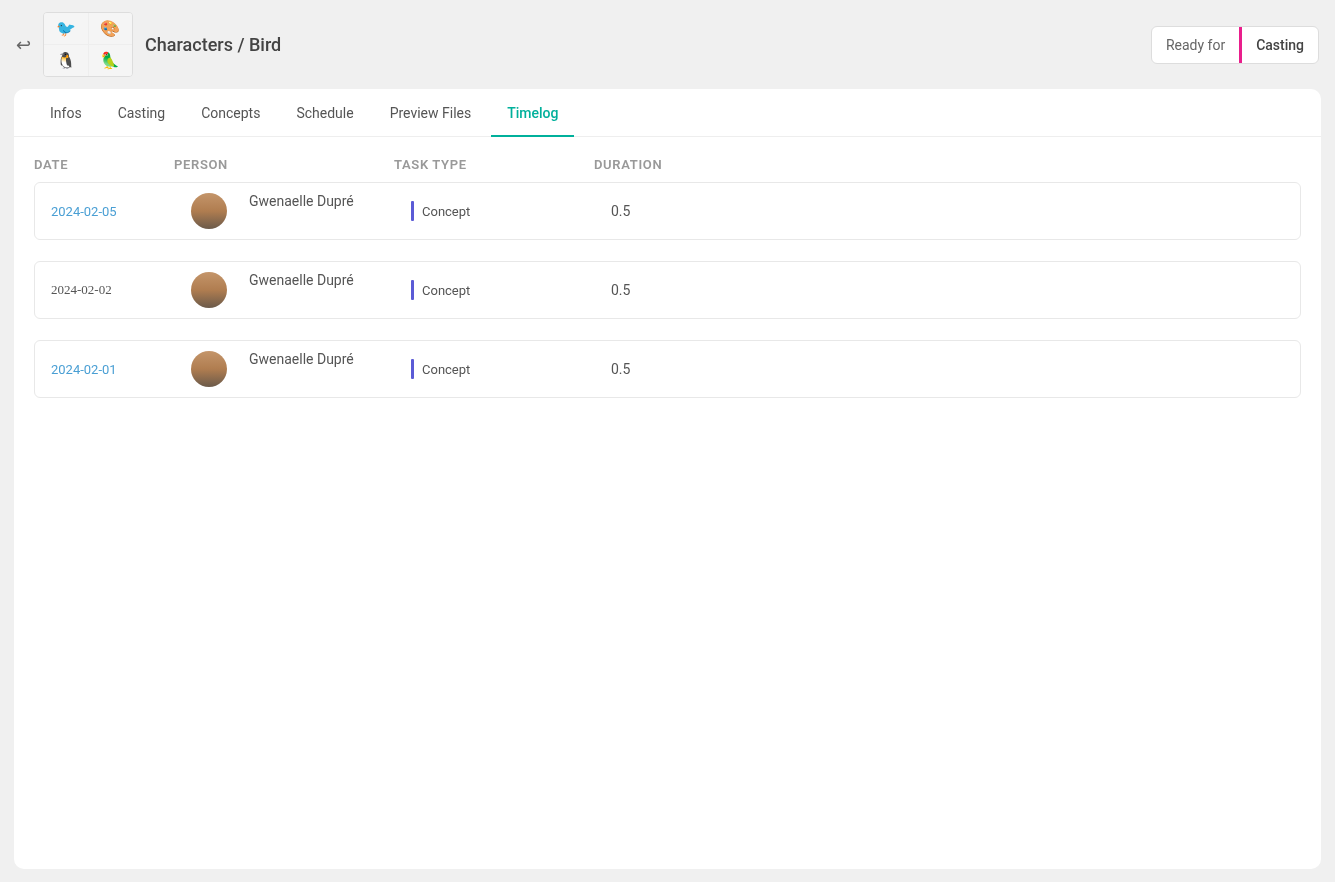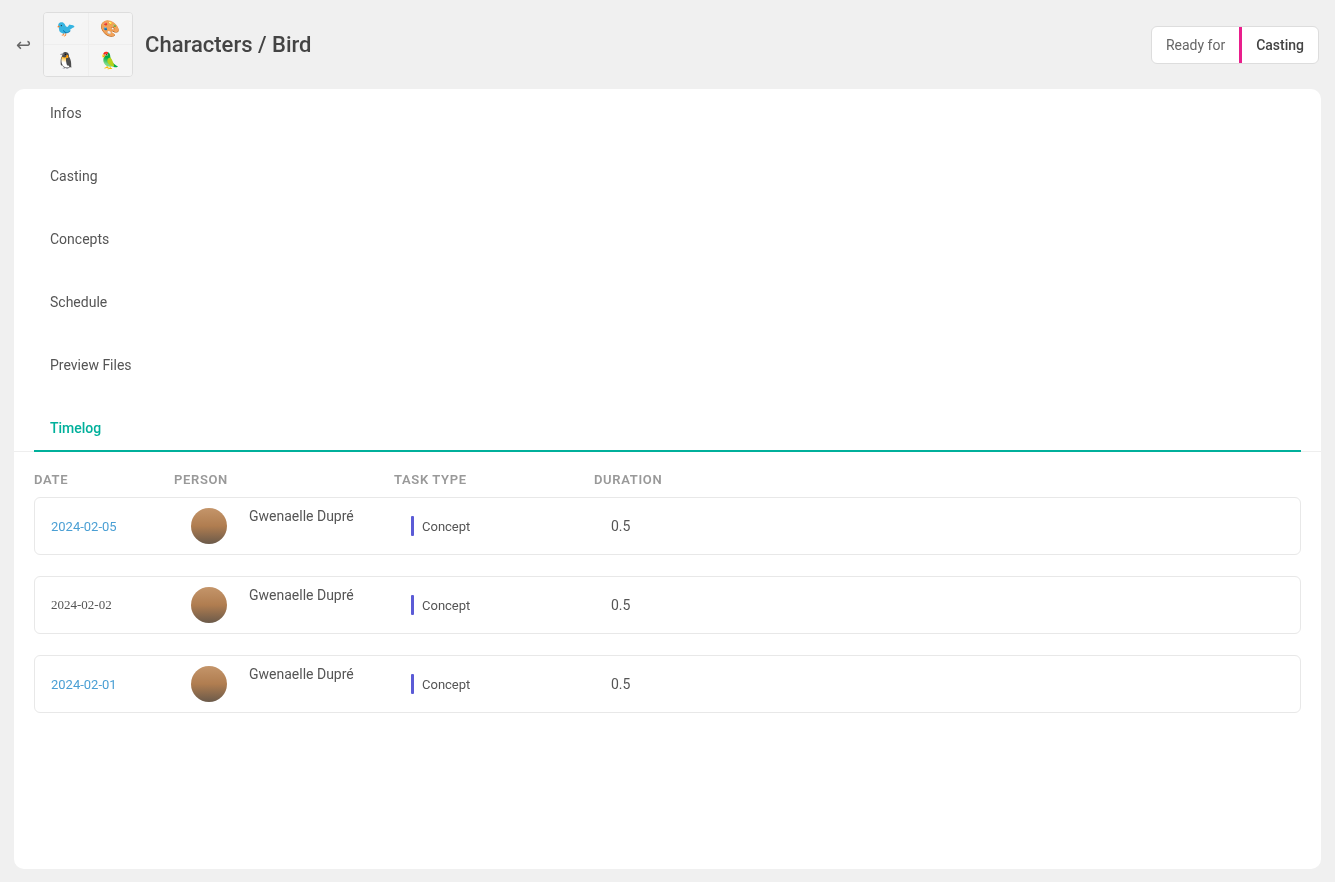--- a/index.html
+++ b/index.html
@@ -46,21 +46,21 @@
       background: #eee;
     }
     .thumb-cell {
       background: #f5f5f5;
       display: flex;
       align-items: center;
       justify-content: center;
       font-size: 16px;
     }
     .page-title {
-      font-size: 22px;
+      font-size: 18px;
       font-weight: 500;
       color: #444;
       flex: 1;
     }
     .status-area {
       display: flex;
       align-items: center;
       gap: 0;
       border: 1px solid #ddd;
       border-radius: 6px;
@@ -89,22 +89,21 @@
       background: #fff;
       border-radius: 10px;
       min-height: 780px;
       padding: 0;
       overflow: hidden;
     }
     .tabs {
       display: flex;
       border-bottom: 1px solid #eee;
       padding: 0 20px;
-      gap: 16px;
-      flex-direction: column;
+      gap: 4px;
     }
     .tab {
       padding: 16px 16px 14px 16px;
       font-size: 14px;
       color: #555;
       cursor: pointer;
       border-bottom: 2px solid transparent;
       margin-bottom: -1px;
       text-decoration: none;
     }

